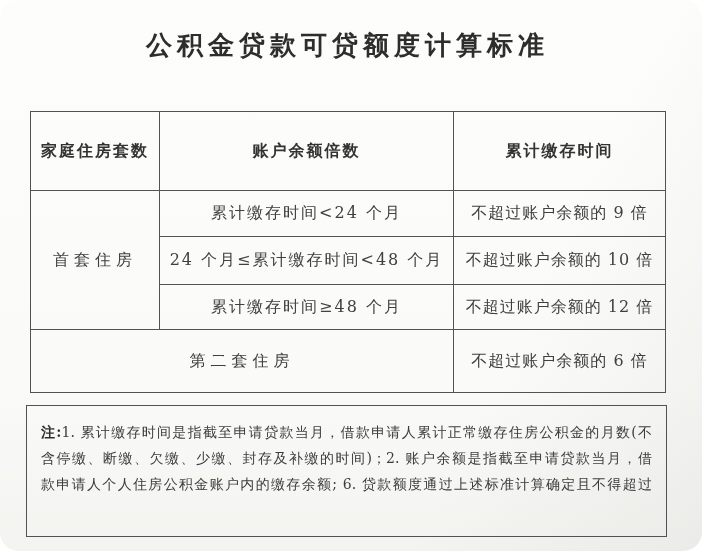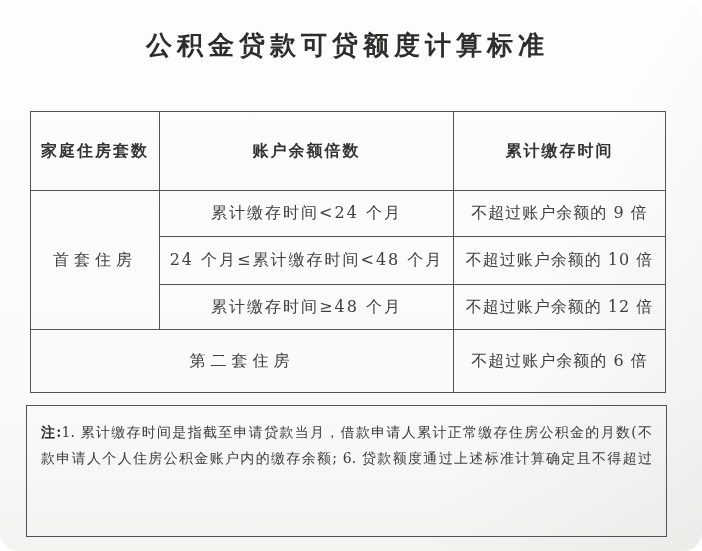--- a/index.html
+++ b/index.html
@@ -129,16 +129,17 @@
         <td colspan="2" class="cell-home-label">第二套住房</td>
         <td class="cell-multiple">不超过账户余额的 6 倍</td>
       </tr>
     </tbody>
   </table>
 
   <div class="note-box">
     <div class="note-line">
       <span class="note-prefix">注:</span><span>1. 累计缴存时间是指截至申请贷款当月，借款申请人累计正常缴存住房公积金的月数(不</span>
     </div>
+    <div class="note-line">含停缴、断缴、欠缴、少缴、封存及补缴的时间)；2. 账户余额是指截至申请贷款当月，借</div>
     <div class="note-line">款申请人个人住房公积金账户内的缴存余额; 6. 贷款额度通过上述标准计算确定且不得超过</div>
   </div>
 
 </div>
 
 </body></html>

